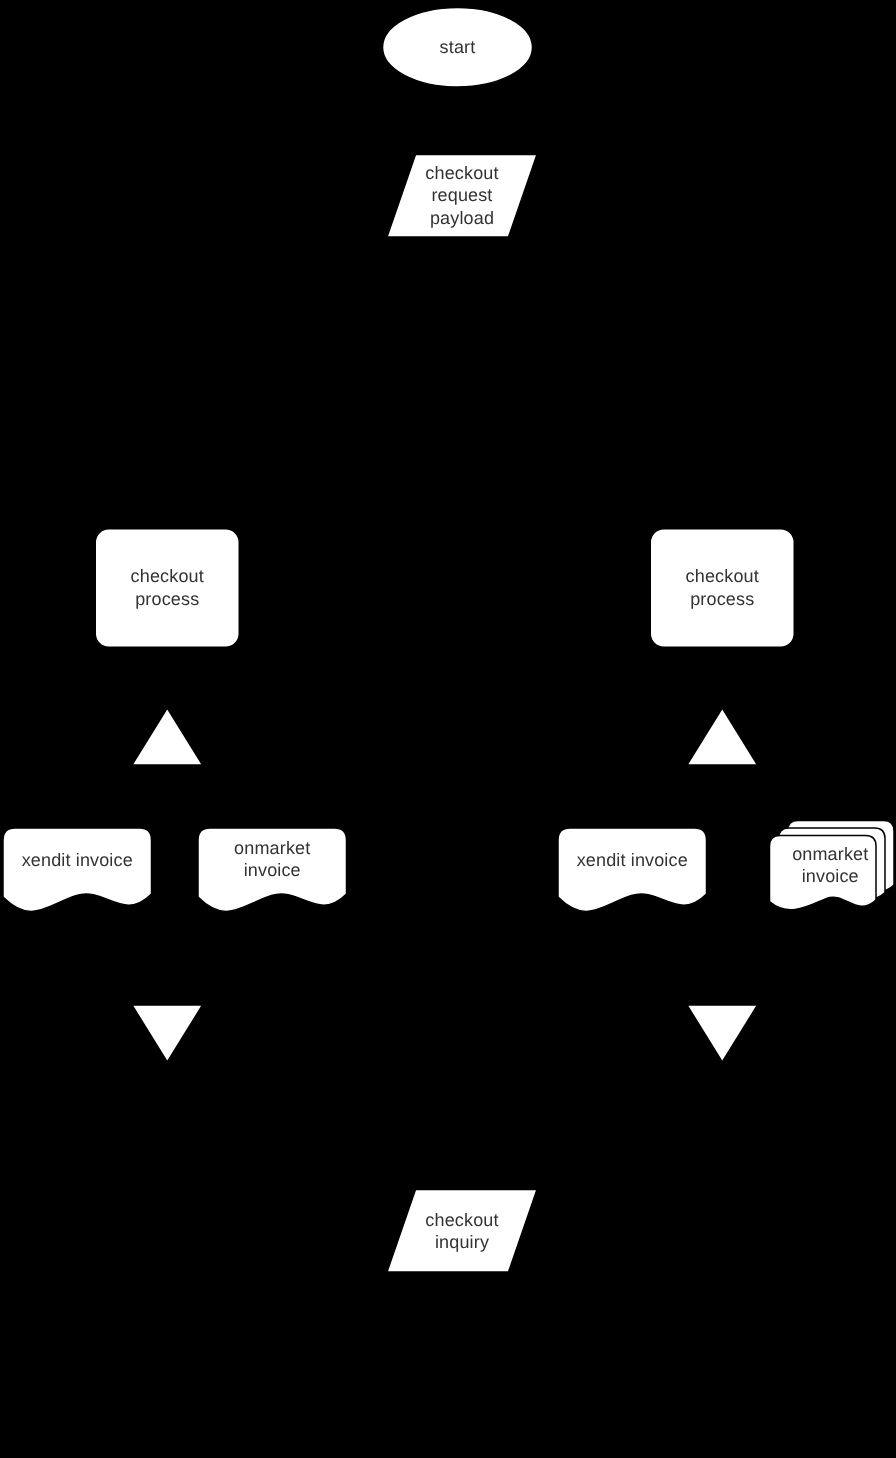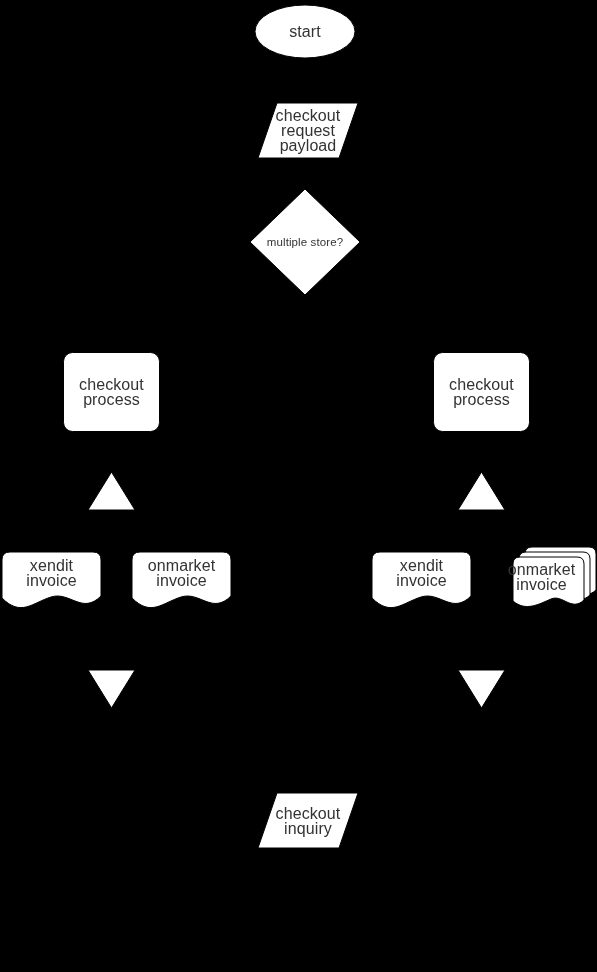--- a/index.html
+++ b/index.html
@@ -33,21 +33,21 @@
     left: 0;
     top: 0;
     width: 100%;
     height: 100%;
     display: flex;
     align-items: center;
     justify-content: center;
     text-align: center;
     color: #333333;
     font-family: "Liberation Sans", sans-serif;
-    font-size: 16px;
+    font-size: 12px;
     line-height: 15px;
     letter-spacing: 0.1px;
     white-space: pre-line;
     pointer-events: none;
     padding: 0 4px;
     box-sizing: border-box;
   }
   .label.sm { font-size: 11.5px; }
 </style>
 </head>
@@ -64,26 +64,20 @@
 
   <div class="node" style="left:258px; top:103px; width:100px; height:55px;">
     <svg width="100" height="55" viewBox="0 0 100 55" aria-hidden="true">
       <polygon points="19,0 100,0 81,55 0,55" fill="#ffffff" stroke="#000000" stroke-width="1"></polygon>
     </svg>
     <div class="label">checkout
 request
 payload</div>
   </div>
 
-  <div class="node" style="left:250px; top:189px; width:110px; height:106px;">
-    <svg width="110" height="106" viewBox="0 0 110 106" aria-hidden="true">
-      <polygon points="55,0 110,53 55,106 0,53" fill="#ffffff" stroke="#000000" stroke-width="1"></polygon>
-    </svg>
-    <div class="label sm">multiple store?</div>
-  </div>
 
   <div class="node" style="left:63px; top:352px; width:97px; height:80px;">
     <svg width="97" height="80" viewBox="0 0 97 80" aria-hidden="true">
       <rect x="0.5" y="0.5" width="96" height="79" rx="9" ry="9" fill="#ffffff" stroke="#000000" stroke-width="1"></rect>
     </svg>
     <div class="label">checkout process</div>
   </div>
 
   <div class="node" style="left:433px; top:352px; width:97px; height:80px;">
     <svg width="97" height="80" viewBox="0 0 97 80" aria-hidden="true">
@@ -141,21 +135,21 @@
                C38,49 25,57 12,46 Z" fill="#ffffff" stroke="#000000" stroke-width="1"></path>
 
       <path d="M6,14 Q6,7 13,7 L70,7 Q77,7 77,14 L77,50
                C64,62 56,44 44,49
                C32,54 19,62 6,51 Z" fill="#ffffff" stroke="#000000" stroke-width="1"></path>
 
       <path d="M0,19 Q0,12 7,12 L64,12 Q71,12 71,19 L71,55
                C58,67 50,49 38,54
                C26,59 13,67 0,56 Z" fill="#ffffff" stroke="#000000" stroke-width="1"></path>
     </svg>
-    <div class="label" style="left:0; top:12px; width:57px; height:40px;">onmarket
+    <div class="label" style="left:12px; top:12px; width:57px; height:40px;">onmarket
 invoice</div>
   </div>
 
   <div class="node" style="left:88px; top:670px; width:47px; height:38px;">
     <svg width="47" height="38" viewBox="0 0 47 38" aria-hidden="true">
       <polygon points="0,0 47,0 23.5,38" fill="#ffffff" stroke="#000000" stroke-width="1"></polygon>
     </svg>
     <div class="label"></div>
   </div>
 

